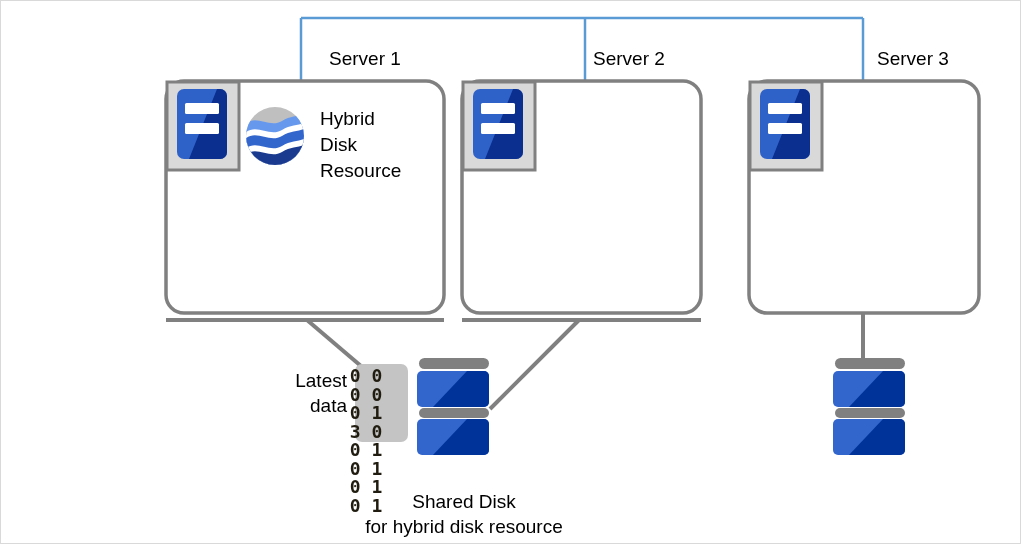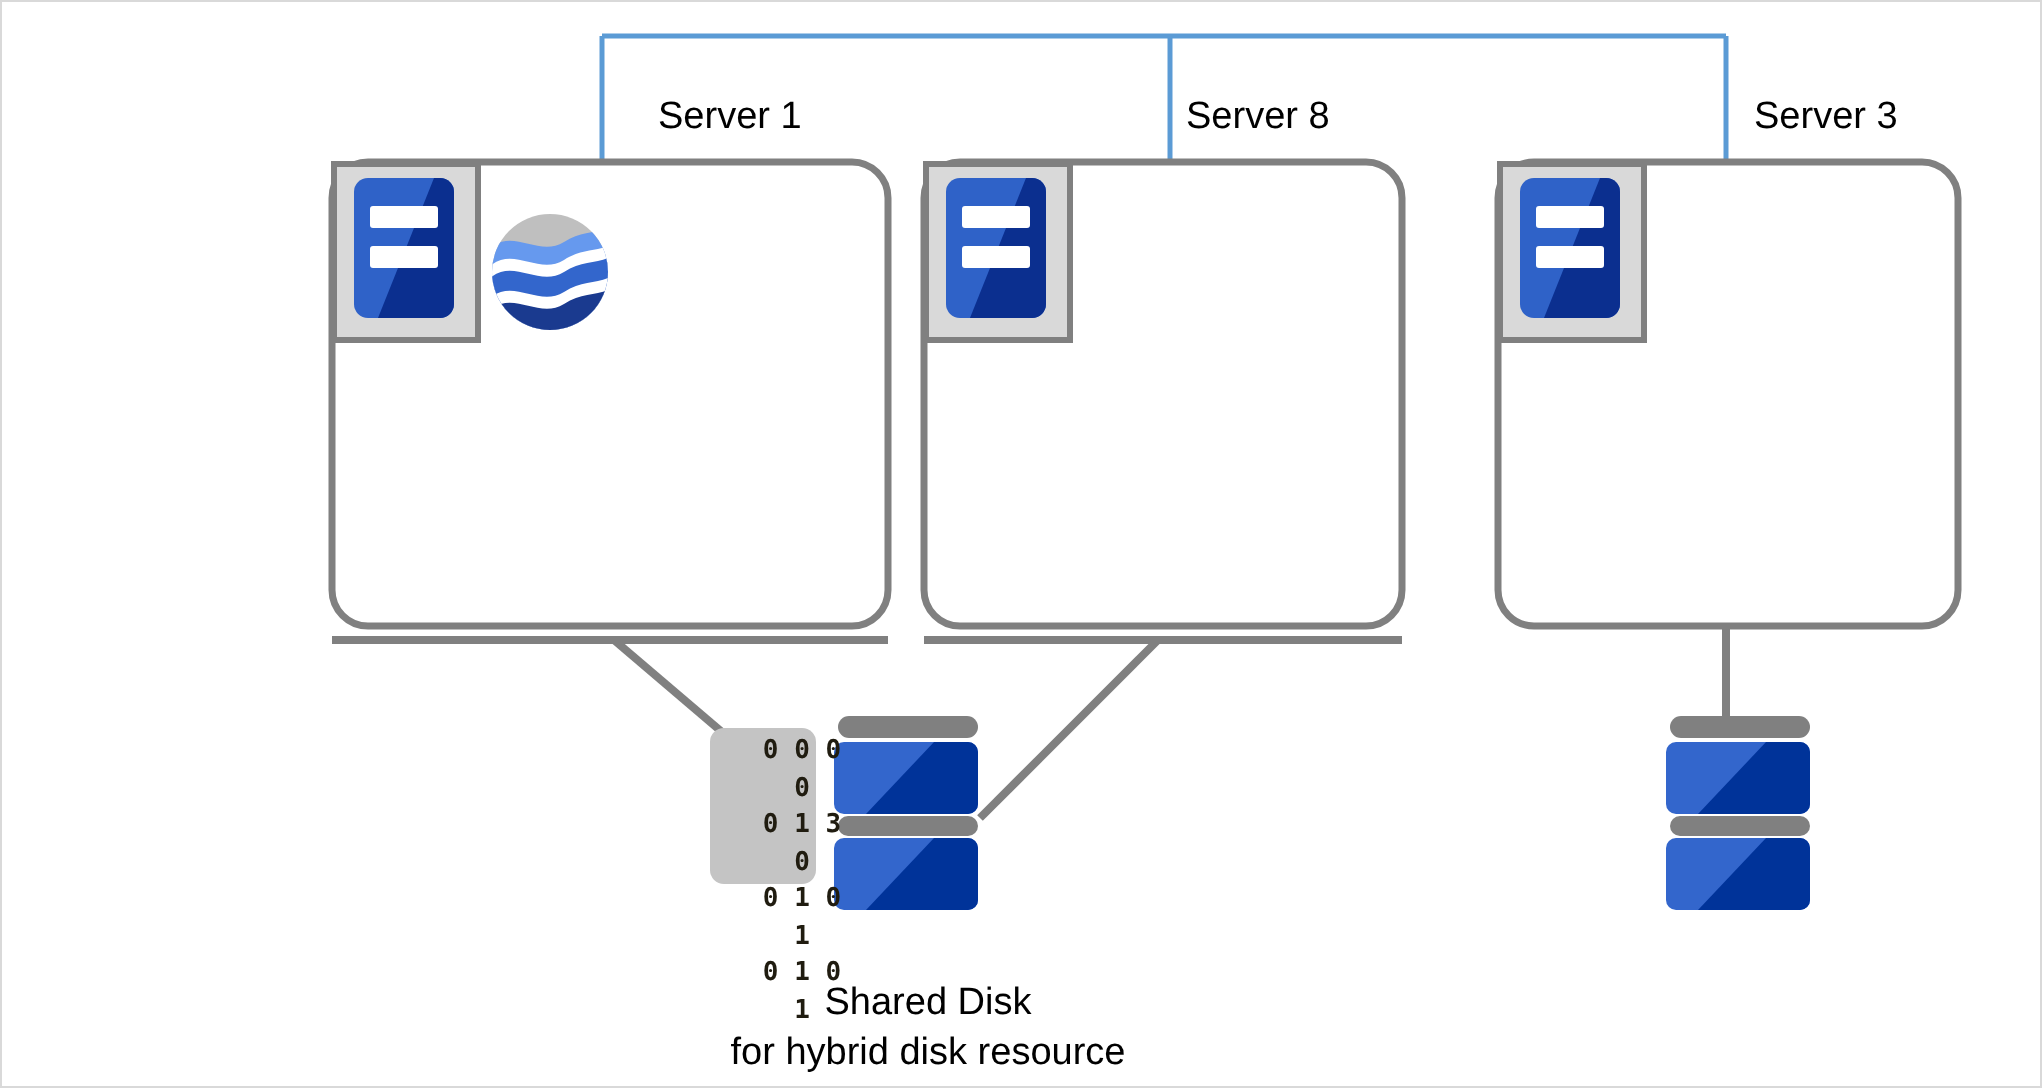--- a/index.html
+++ b/index.html
@@ -183,27 +183,32 @@
       <rect x="834" y="407" width="70" height="10" rx="5" fill="#808080"></rect>
       <g clip-path="url(#diskBotB)">
         <rect x="832" y="418" width="72" height="36" fill="#3366cc"></rect>
         <polygon points="904,418 904,454 848,454 882,418" fill="#003399"></polygon>
       </g>
     </g>
 
   </svg>
 
   <div class="lbl srv-label" style="left:328px; top:46px;">Server 1</div>
-  <div class="lbl srv-label" style="left:592px; top:46px;">Server 8</div>
+  <div class="lbl srv-label" style="left:592px; top:46px;">Server 2</div>
   <div class="lbl srv-label" style="left:876px; top:46px;text-align:right;">Server 3</div>
 
-
-
-  <div style="position:absolute; left:377px; top:366px; width:46px;
-              font-family:'DejaVu Sans Mono', monospace; font-size:13px;
+  <div class="lbl res-label" style="left:319px; top:105px;">Hybrid
+Disk
+Resource</div>
+
+  <div class="lbl latest-label" style="left:254px; top:367px; width:92px;">Latest
+data</div>
+
+  <div style="position:absolute; left:342px; top:366px; width:46px;
+              font-family:'DejaVu Sans Mono', monospace; font-size:18px;
               line-height:18.5px; font-weight:bold; color:#201c10;
               letter-spacing:0px; text-align:center;">
     <div>0 0 0 0</div>
     <div>0 1 3 0</div>
     <div>0 1 0 1</div>
     <div>0 1 0 1</div>
   </div>
 
   <div class="lbl disk-caption" style="left:303px; top:472px; width:320px;">Shared Disk
 for hybrid disk resource</div>

